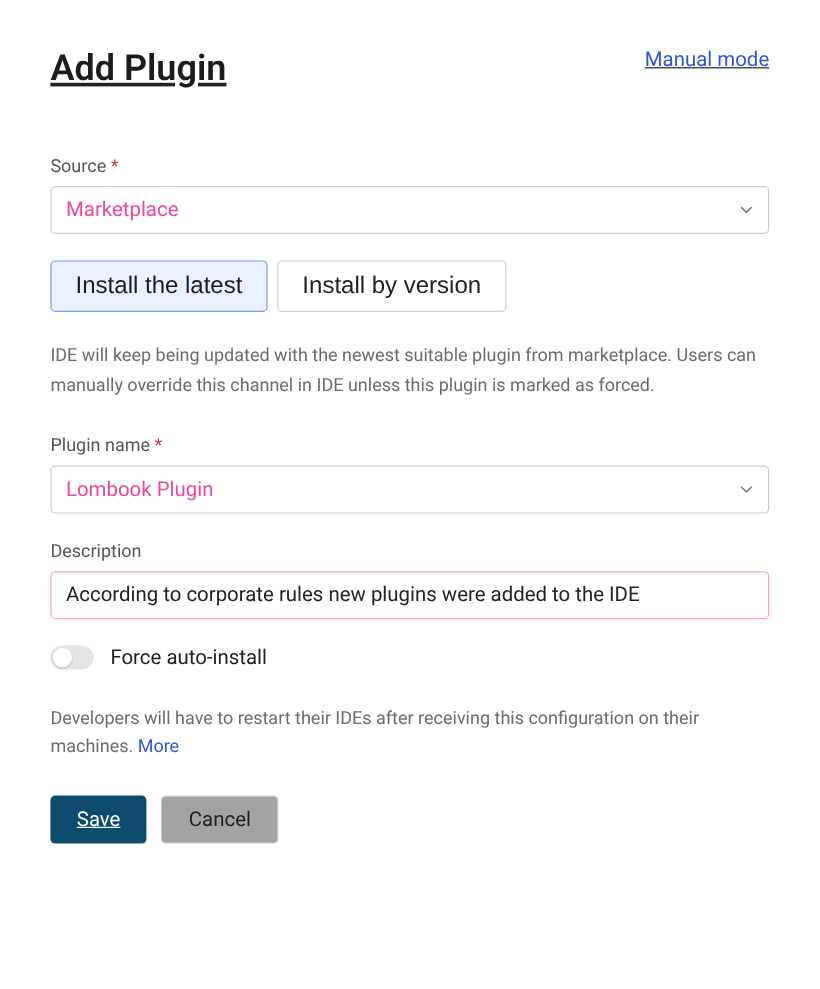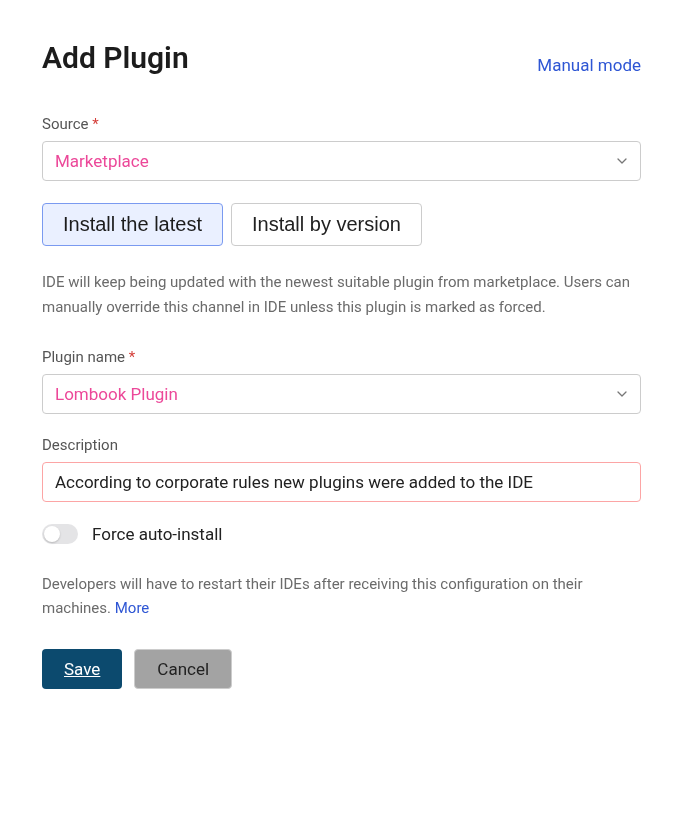--- a/index.html
+++ b/index.html
@@ -6,22 +6,23 @@
     body {
       font-family: -apple-system, BlinkMacSystemFont, "Segoe UI", Roboto, Helvetica, Arial, sans-serif;
       background: #fff;
       color: #222;
       width: 683px;
       padding: 40px 42px;
     }
     .header {
       display: flex;
       justify-content: space-between;
-      align-items: flex-end;
-      margin-bottom: 40px;
+      align-items: flex-start;
+      margin-bottom: 54px;
+      text-decoration: underline;
     }
     .page-title {
       font-size: 30px;
       font-weight: 600;
       color: #1c1c1c;
     }
     .manual-mode {
       color: #2e56d4;
       font-size: 17px;
       cursor: pointer;

